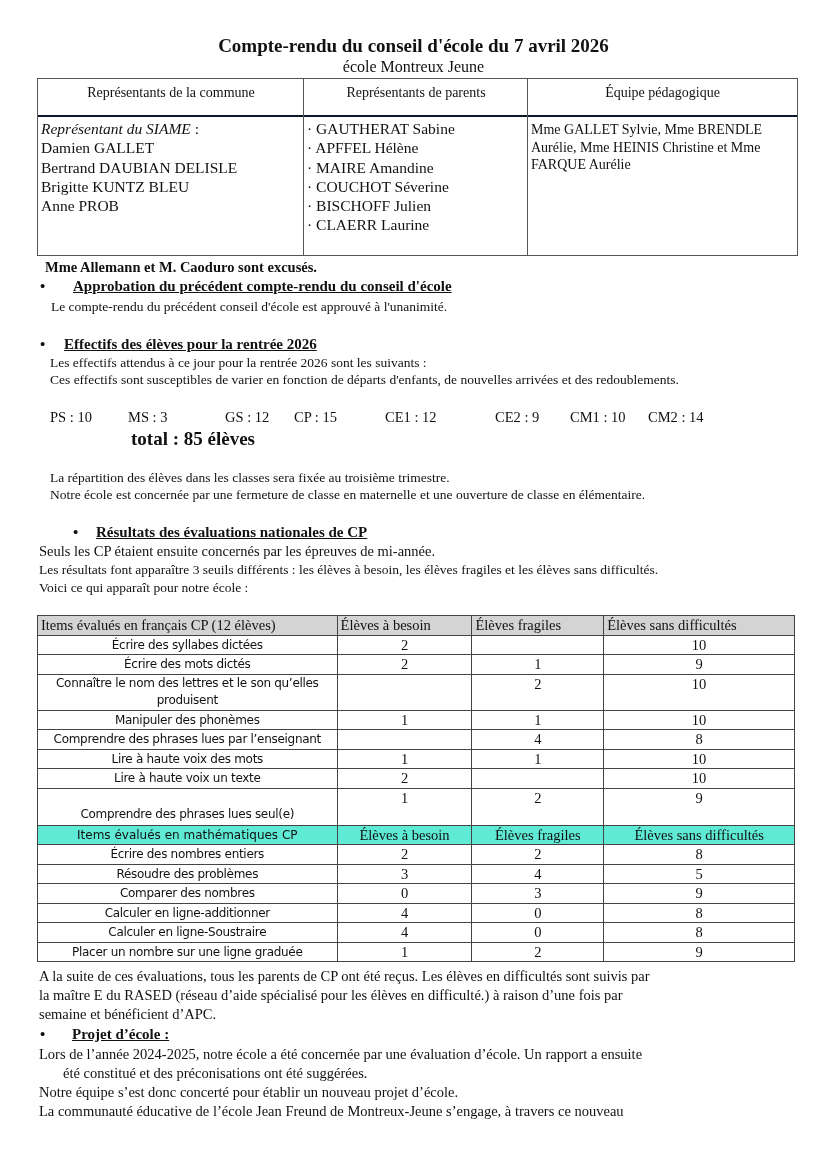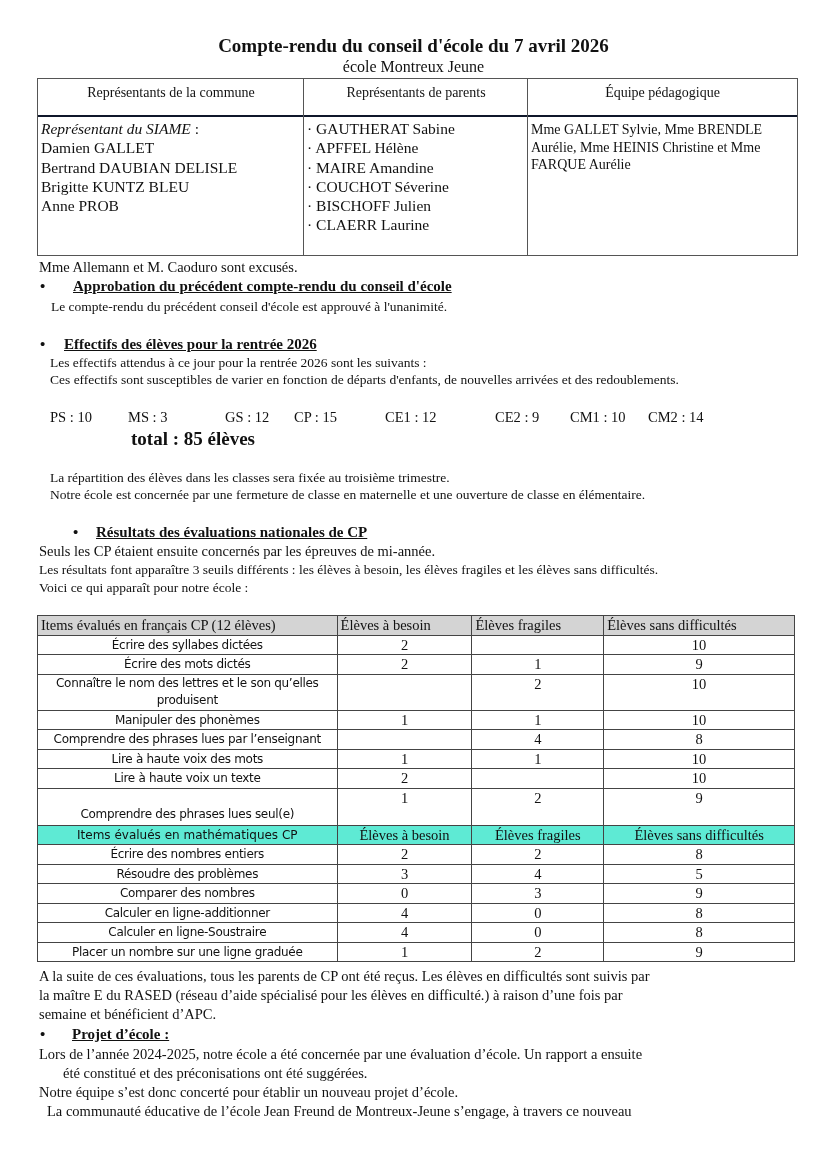--- a/index.html
+++ b/index.html
@@ -71,21 +71,21 @@
     <div>· CLAERR Laurine</div>
   </div>
 
   <div class="cell" style="left:493px; top:42px; font-size:14px; line-height:17.5px;">
     <div>Mme GALLET Sylvie, Mme BRENDLE</div>
     <div>Aurélie, Mme HEINIS Christine et Mme</div>
     <div>FARQUE Aurélie</div>
   </div>
 </div>
 
-<div class="abs txt" style="left:39px;top:259px;">Mme Allemann et M. Caoduro sont excusés.</div>
+<div class="abs txt" style="left:45px;top:259px;font-weight:bold;">Mme Allemann et M. Caoduro sont excusés.</div>
 
 <div class="abs bullet" style="left:40px;top:278px;">•</div>
 <div class="abs sec" style="left:73px;top:278px;">Approbation du précédent compte-rendu du conseil d'école</div>
 <div class="abs txt13" style="left:51px;top:299px;">Le compte-rendu du précédent conseil d'école est approuvé à l'unanimité.</div>
 
 <div class="abs bullet" style="left:40px;top:336px;">•</div>
 <div class="abs sec" style="left:64px;top:336px;">Effectifs des élèves pour la rentrée 2026</div>
 <div class="abs txt13" style="left:50px;top:355px;">Les effectifs attendus à ce jour pour la rentrée 2026 sont les suivants :</div>
 <div class="abs txt13" style="left:50px;top:372px;">Ces effectifs sont susceptibles de varier en fonction de départs d'enfants, de nouvelles arrivées et des redoublements.</div>
 
@@ -220,13 +220,13 @@
 
 <div class="abs txt" style="left:39px;top:968px;">A la suite de ces évaluations, tous les parents de CP ont été reçus. Les élèves en difficultés sont suivis par</div>
 <div class="abs txt" style="left:39px;top:987px;">la maître E du RASED (réseau d’aide spécialisé pour les élèves en difficulté.) à raison d’une fois par</div>
 <div class="abs txt" style="left:39px;top:1006px;">semaine et bénéficient d’APC.</div>
 
 <div class="abs bullet" style="left:40px;top:1026px;">•</div>
 <div class="abs sec" style="left:72px;top:1026px;">Projet d’école :</div>
 <div class="abs txt" style="left:39px;top:1046px;">Lors de l’année 2024-2025, notre école a été concernée par une évaluation d’école. Un rapport a ensuite</div>
 <div class="abs txt" style="left:39px;top:1065px;margin-left:24px;">été constitué et des préconisations ont été suggérées.</div>
 <div class="abs txt" style="left:39px;top:1084px;">Notre équipe s’est donc concerté pour établir un nouveau projet d’école.</div>
-<div class="abs txt" style="left:39px;top:1103px;margin-left:8px;">La communauté éducative de l’école Jean Freund de Montreux-Jeune s’engage, à travers ce nouveau</div>
+<div class="abs txt" style="left:39px;top:1103px;">La communauté éducative de l’école Jean Freund de Montreux-Jeune s’engage, à travers ce nouveau</div>
 
 </body></html>

